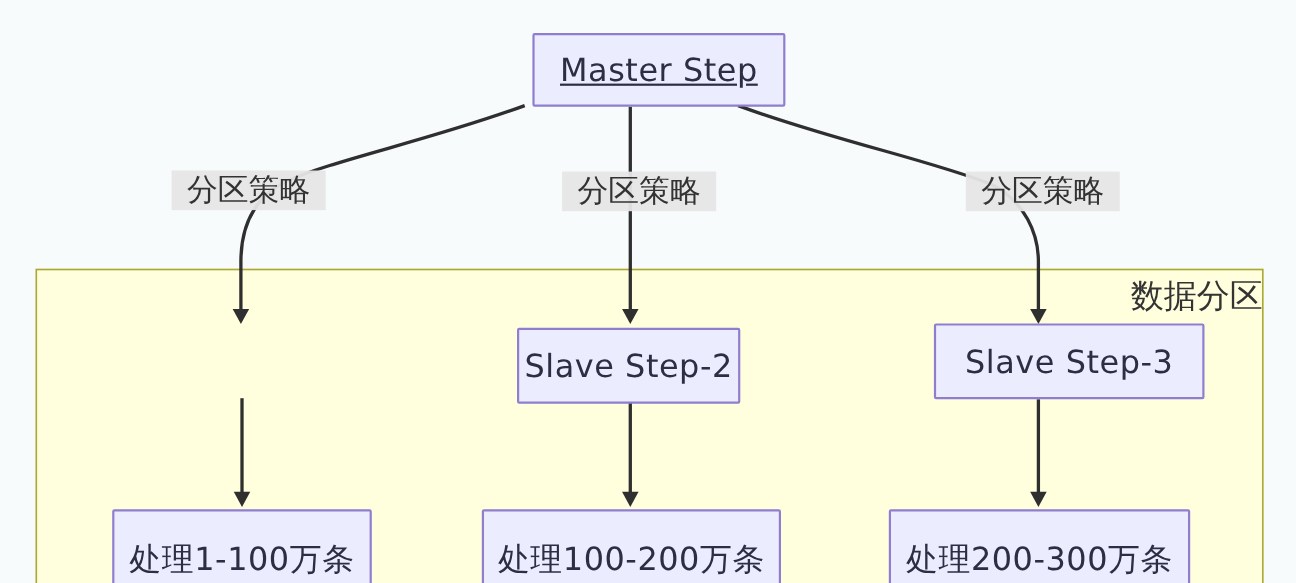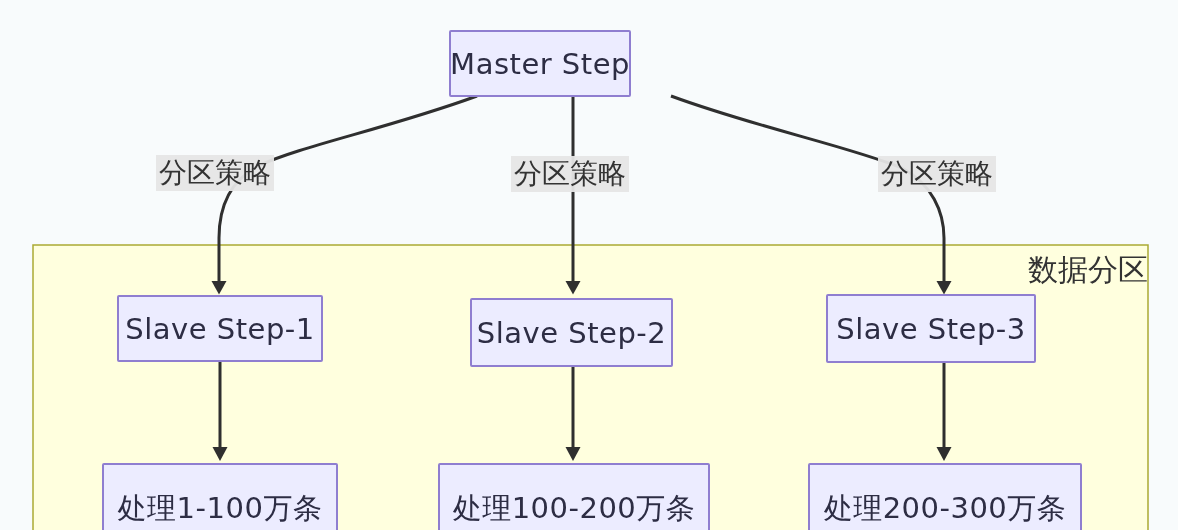--- a/index.html
+++ b/index.html
@@ -30,34 +30,34 @@
     border: 2px solid #8f7ed0;
     border-radius: 2px;
     color: #2d2d44;
     font-size: 29px;
     display: flex;
     align-items: center;
     justify-content: center;
     white-space: nowrap;
     letter-spacing: 0.5px;
   }
-  .node-master { left: 449px; top: 30px;  width: 182px; height: 67px; }
+  .node-master { left: 484px; top: 30px;  width: 230px; height: 67px; text-decoration: underline; }
   .node-slave1 { left: 117px; top: 295px; width: 206px; height: 67px; }
   .node-slave2 { left: 470px; top: 298px; width: 203px; height: 69px; }
-  .node-slave3 { left: 826px; top: 294px; width: 210px; height: 69px; }
+  .node-slave3 { left: 849px; top: 294px; width: 246px; height: 69px; }
   .node-proc1  { left: 102px; top: 463px; width: 236px; height: 92px; }
   .node-proc2  { left: 438px; top: 463px; width: 272px; height: 92px; }
   .node-proc3  { left: 808px; top: 463px; width: 274px; height: 92px; }
   .edge-label {
     position: absolute;
     background: rgba(230, 230, 230, 0.95);
     color: #333333;
     font-size: 28px;
     line-height: 36px;
-    padding: 0 3px;
+    padding: 0 14px;
     white-space: nowrap;
   }
   .edge-label-1 { left: 156px; top: 155px; }
   .edge-label-2 { left: 511px; top: 156px; }
   .edge-label-3 { left: 878px; top: 156px; }
   .cluster-title {
     position: absolute;
     left: 33px;
     top: 252px;
     width: 1115px;
@@ -95,20 +95,19 @@
     <polygon points="936.5,447 951.5,447 944,461" fill="#2f2f2f"></polygon>
   </svg>
 
   <div class="cluster-title">数据分区</div>
 
   <div class="edge-label edge-label-1">分区策略</div>
   <div class="edge-label edge-label-2">分区策略</div>
   <div class="edge-label edge-label-3">分区策略</div>
 
   <div class="node node-master">Master Step</div>
-  <div class="node node-slave1">Slave Step-1</div>
   <div class="node node-slave2">Slave Step-2</div>
   <div class="node node-slave3">Slave Step-3</div>
   <div class="node node-proc1">处理1-100万条</div>
   <div class="node node-proc2">处理100-200万条</div>
   <div class="node node-proc3">处理200-300万条</div>
 
 </div>
 
 </body></html>

